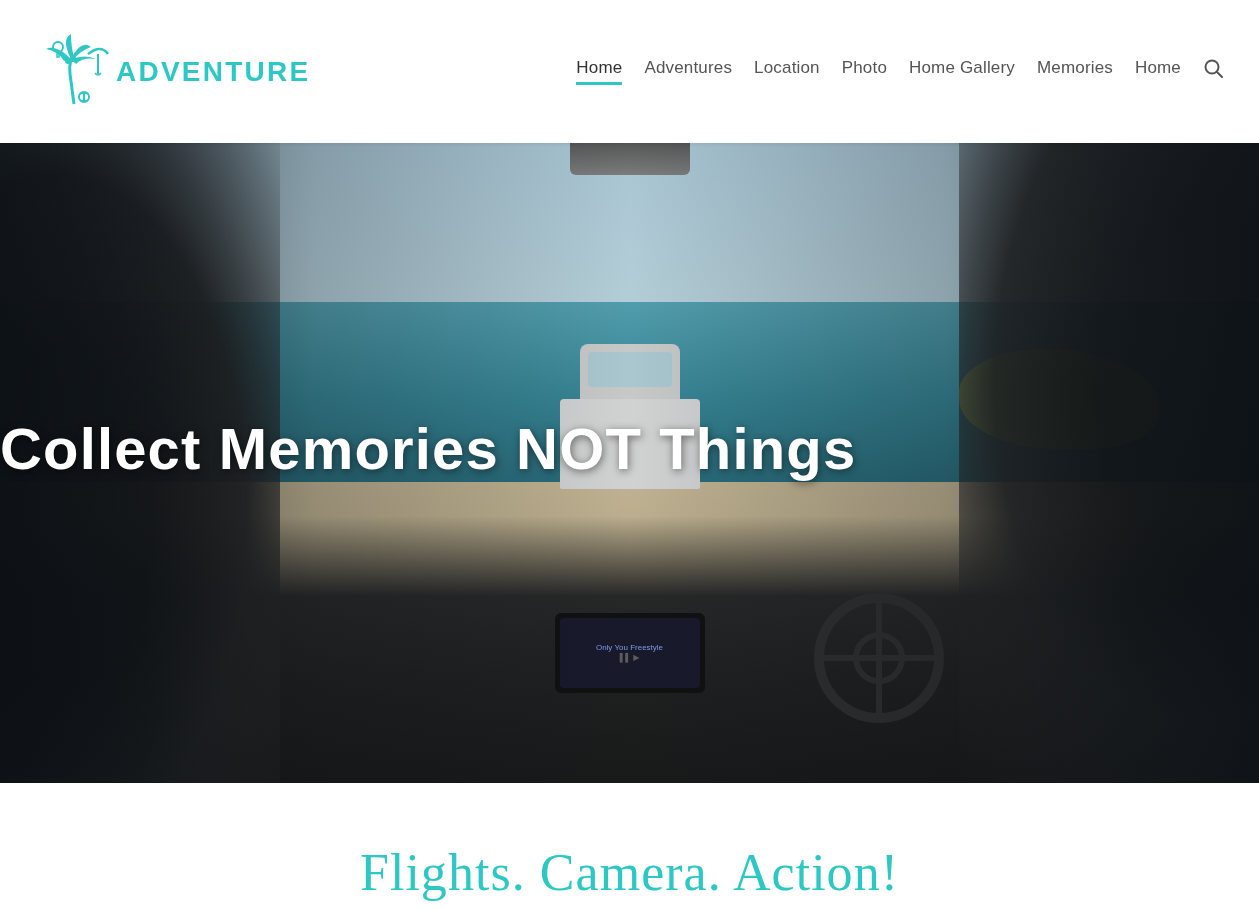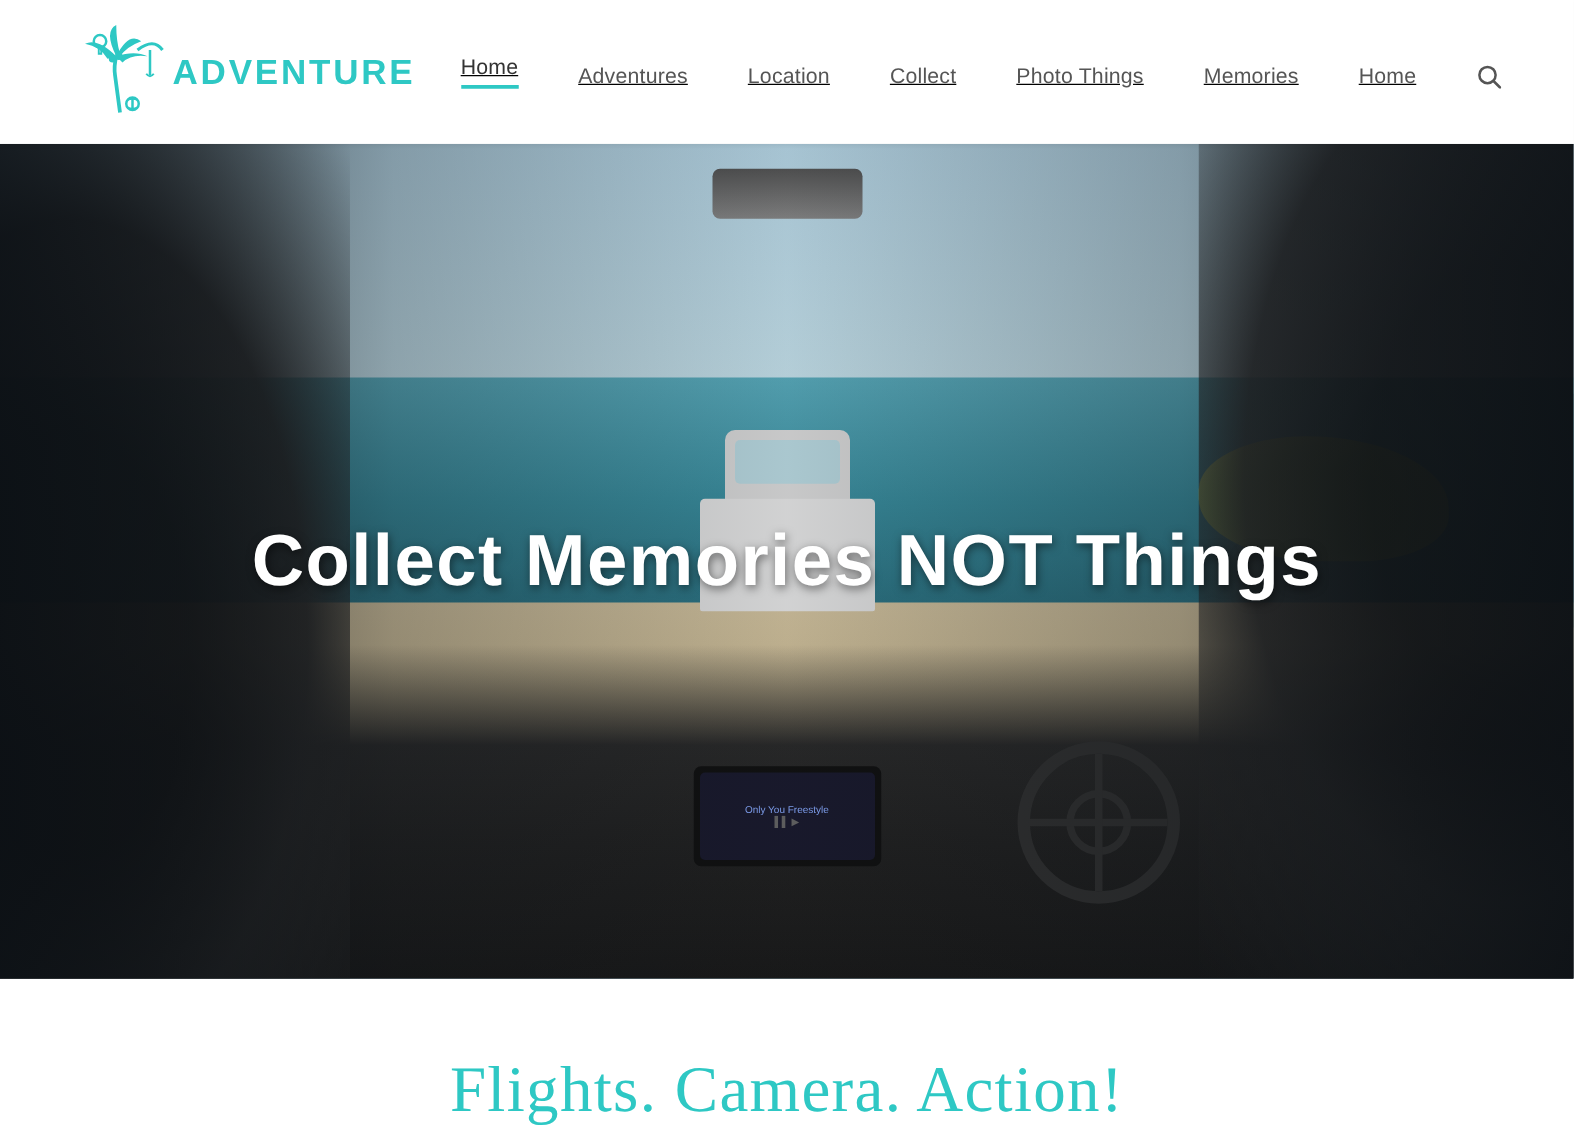--- a/index.html
+++ b/index.html
@@ -18,30 +18,29 @@
     .header {
       position: fixed;
       top: 0;
       left: 0;
       width: 100%;
       background: #fff;
       z-index: 100;
       display: flex;
       align-items: center;
       justify-content: space-between;
-      padding: 0 58px;
-      height: 115px;
+      padding: 0 36px;
+      height: 143px;
       box-shadow: 0 1px 4px rgba(0,0,0,0.08);
     }
 
     .nav {
       display: flex;
-      align-items: flex-end;
-      gap: 48px;
-      text-decoration: underline;
+      align-items: flex-start;
+      gap: 22px;
     }
 
     .nav-item {
       font-size: 17px;
       color: #555;
       text-decoration: none;
       cursor: pointer;
       font-weight: 500;
       letter-spacing: 0.01em;
     }
@@ -269,21 +268,20 @@
         rgba(10,15,20,0.3) 75%,
         rgba(10,15,20,0.8) 100%
       );
     }
 
     .hero-text-overlay {
       position: absolute;
       top: 50%;
       left: 50%;
       transform: translate(-50%, -50%);
-      text-align: center;
       width: 100%;
       z-index: 10;
     }
 
     .hero-headline {
       font-size: 58px;
       font-weight: 700;
       color: #fff;
       text-shadow: 1px 2px 8px rgba(0,0,0,0.5);
       letter-spacing: 0.02em;
@@ -365,22 +363,22 @@
     </svg>
     <div class="logo-text-area">
       <span class="logo-adventure">ADVENTURE</span>
     </div>
   </div>
 
   <nav class="nav">
     <a class="nav-item active">Home</a>
     <a class="nav-item">Adventures</a>
     <a class="nav-item">Location</a>
-    <a class="nav-item">Collect</a>
-    <a class="nav-item">Photo Things</a>
+    <a class="nav-item">Photo</a>
+    <a class="nav-item">Home Gallery</a>
     <a class="nav-item">Memories</a>
     <a class="nav-item">Home</a>
     <button class="search-icon-btn" aria-label="Search">
       <svg width="20" height="20" viewBox="0 0 20 20" fill="none">
         <circle cx="9" cy="9" r="6.5" stroke="#555" stroke-width="2"></circle>
         <line x1="14" y1="14" x2="19" y2="19" stroke="#555" stroke-width="2" stroke-linecap="round"></line>
       </svg>
     </button>
   </nav>
 </header>

